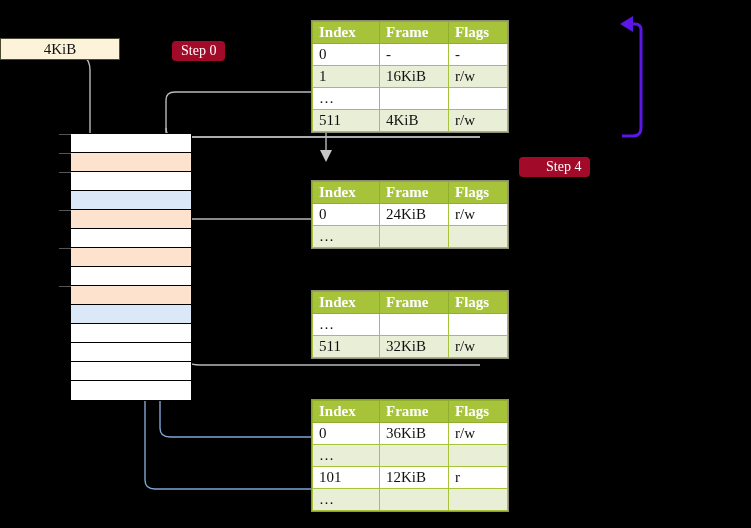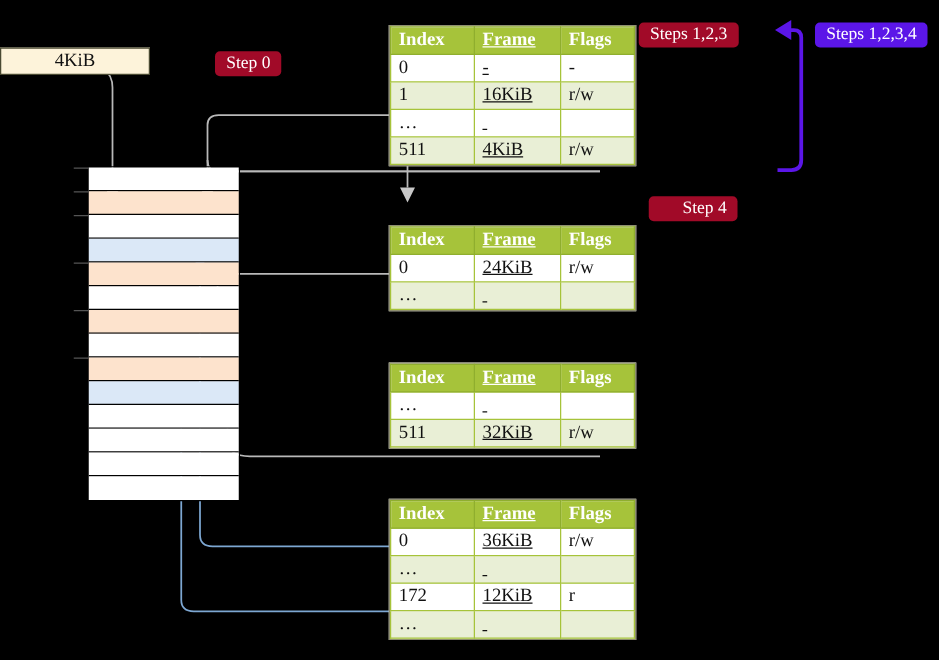--- a/index.html
+++ b/index.html
@@ -41,21 +41,21 @@
           border-collapse:collapse;background:#fff;}
   .ptable table{border-collapse:collapse;font-size:14px;color:#111;}
   .ptable th{background:#a6c33a;color:#fff;font-weight:bold;
              text-align:left;padding:2px 6px;border:1px solid #8fae2e;
              font-size:15px;}
   .ptable td{padding:2px 6px;border:1px solid #a6c33a;color:#111;
              font-size:15px;vertical-align:top;}
   .ptable tr.alt td{background:#e9efd6;}
   .ptable td.hl{background:#ffff99;}
   .c-idx{width:54px;}
-  .c-frm{width:56px;text-decoration:underline;}
+  .c-frm{width:56px;}
   .c-flg{width:46px;}
 
   #ptable-0{left:311px;top:20px;}
   #ptable-1{left:311px;top:180px;}
   #ptable-2{left:311px;top:290px;}
   #ptable-3{left:311px;top:399px;}
 
   svg.links{position:absolute;left:0;top:0;width:751px;height:528px;
             pointer-events:none;}
   .gray{fill:none;stroke:#b9b9b9;stroke-width:1.4;}
@@ -102,26 +102,20 @@
     <polygon class="violetfill" points="633,16 633,32 620,24"></polygon>
   </svg>
 
   <div class="kib-box">
     <span>4KiB</span>
   </div>
 
   <div class="badge red" id="badge-step0">
     <span>Step 0</span>
   </div>
-  <div class="badge red" id="badge-step123">
-    <span>Steps 1,2,3</span>
-  </div>
-  <div class="badge violet" id="badge-step1234">
-    <span>Steps 1,2,3,4</span>
-  </div>
   <div class="badge red" id="badge-step4">
     <span>Step 4</span>
   </div>
 
   <div class="memcol" id="memcol">
       <div class="memrow" style="position: relative;">
         <span class="tick" style="top: 0px;"></span>
       </div>
       <div class="memrow peach" style="position: relative;">
         <span class="tick" style="top: 0px;"></span>
@@ -241,21 +235,21 @@
             <td class="c-idx">0</td>
             <td class="c-frm">36KiB</td>
             <td class="c-flg">r/w</td>
           </tr>
           <tr class="alt">
             <td class="c-idx">…</td>
             <td class="c-frm">&nbsp;</td>
             <td class="c-flg">&nbsp;</td>
           </tr>
           <tr>
-            <td class="c-idx">172</td>
+            <td class="c-idx">101</td>
             <td class="c-frm">12KiB</td>
             <td class="c-flg">r</td>
           </tr>
           <tr class="alt">
             <td class="c-idx">…</td>
             <td class="c-frm">&nbsp;</td>
             <td class="c-flg">&nbsp;</td>
           </tr>
         </tbody>
       </table>

